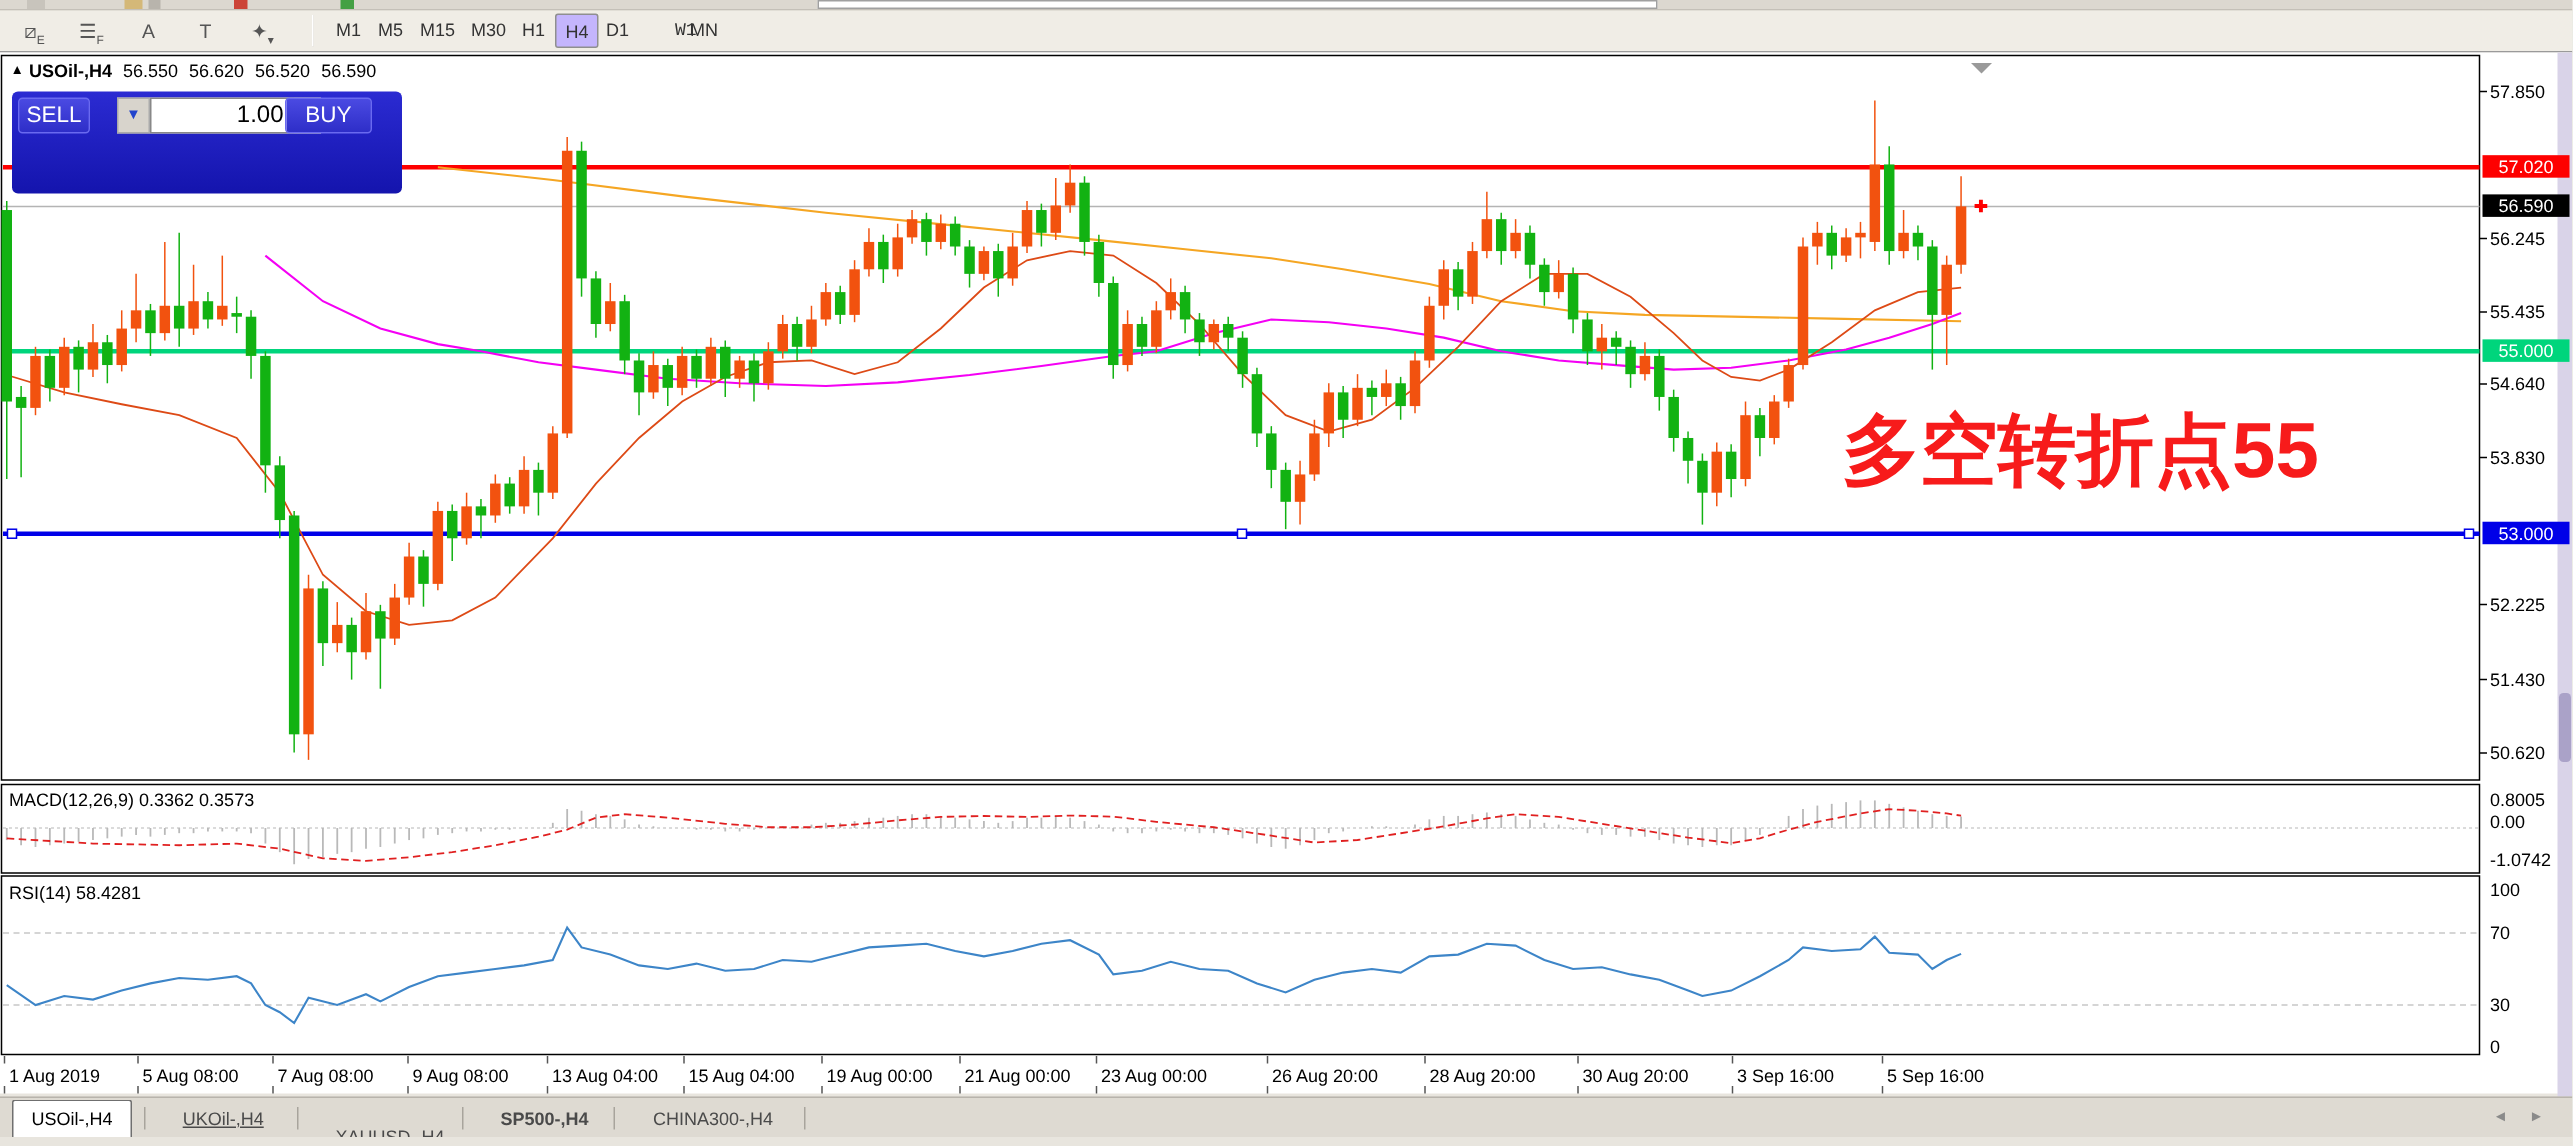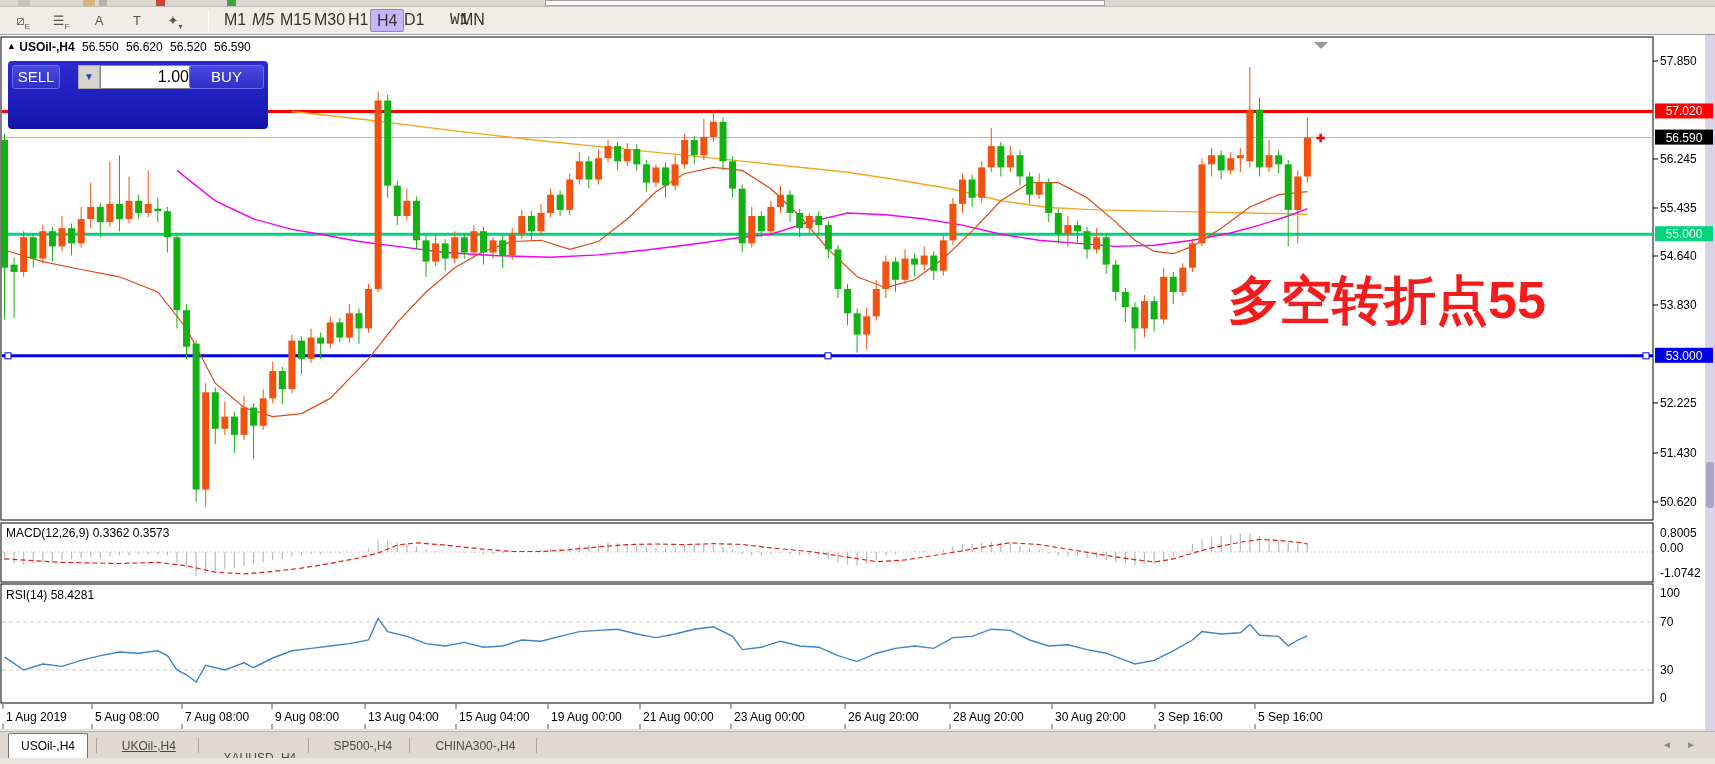--- a/index.html
+++ b/index.html
@@ -10,36 +10,36 @@
 
   
   .top-sliver{position:absolute;left:0;top:0;width:1715px;height:7px;background:#dcd8d0;border-bottom:1px solid #c4c0b8;}
   .frag{position:absolute;top:0;height:6px;}
 
   
   .toolbar{position:absolute;left:0;top:7px;width:1715px;height:28px;background:#f0ede6;border-bottom:1px solid #9a9a9a;}
   .tb-icon{position:absolute;top:2px;width:26px;height:23px;color:#555;text-align:center;
            font-size:13px;line-height:23px;cursor:default;}
   .tb-sep{position:absolute;top:3px;width:1px;height:21px;background:#c0bdb4;border-right:1px solid #fff;}
-  .tf-btn{position:absolute;top:2px;height:23px;padding:0 6px;font-size:16px;line-height:22px;color:#333;text-align:center;}
+  .tf-btn{position:absolute;top:2px;height:23px;padding:0 6px;font-size:12px;line-height:22px;color:#333;text-align:center;}
   .tf-btn.active{background:#c4b5fd;border:1px solid #8f8f8f;border-radius:2px;}
 
   
   .chart-bg{position:absolute;left:0;top:35px;width:1715px;height:694px;background:#fff;}
   .symbol-header{position:absolute;left:7px;top:40px;font-size:12px;color:#000;white-space:nowrap;text-align:center;}
   .symbol-header b{font-weight:bold;}
   .hdr-num{margin-left:4px;}
 
   
   .trade-panel{position:absolute;left:8px;top:61px;width:260px;height:68px;
      background:linear-gradient(#2b2bd2,#1414ad);border-radius:4px;color:#fff;}
   .tp-btn{position:absolute;top:4px;height:24px;background:linear-gradient(#4a4ae2,#2e2ec8);
      border:1px solid #6a6af0;border-radius:3px;color:#fff;font-size:15px;text-align:center;line-height:22px;}
   .tp-sell{left:4px;width:48px;}
-  .tp-buy{right:4px;width:75px;}
+  .tp-buy{right:20px;width:58px;}
   .tp-spin{position:absolute;top:4px;height:24px;background:#d8d4cc;border:1px solid #aaa;
      color:#2244cc;font-size:10px;text-align:center;line-height:22px;}
   .tp-dn{left:70px;width:22px;}
   .tp-up{left:188px;width:18px;}
   .tp-vol{position:absolute;left:92px;top:4px;width:96px;height:24px;border:1px solid #888;
      font-size:16px;text-align:right;padding-right:6px;font-family:"Liberation Sans",sans-serif;}
   .tp-prices{position:absolute;left:0;top:30px;width:100%;height:38px;display:flex;}
   .tp-cell{flex:1;text-align:center;white-space:nowrap;}
   .tp-cell:first-child{border-right:1px solid #0d0d90;}
   .tp-small{font-size:16px;font-weight:bold;vertical-align:baseline;}
@@ -69,21 +69,21 @@
   </div>
 
   <div class="toolbar" id="toolbar">
       <div class="tb-icon" style="left: 10px;">⧄<span style="font-size: 8px; vertical-align: -4px;">E</span></div>
       <div class="tb-icon" style="left: 48px;">☰<span style="font-size: 8px; vertical-align: -4px;">F</span></div>
       <div class="tb-icon" style="left: 86px;">A</div>
       <div class="tb-icon" style="left: 124px;">T</div>
       <div class="tb-icon" style="left: 162px;">✦<span style="font-size: 8px; vertical-align: -4px;">▾</span></div>
       <div class="tb-sep" style="left: 208px;"></div>
       <div class="tf-btn" style="left: 218px;">M1</div>
-      <div class="tf-btn" style="left: 246px; font-style: italic;">M5</div>
+      <div class="tf-btn" style="left: 246px;">M5</div>
       <div class="tf-btn" style="left: 274px;">M15</div>
       <div class="tf-btn" style="left: 308px;">M30</div>
       <div class="tf-btn" style="left: 342px;">H1</div>
       <div class="tf-btn active" style="left: 370px;">H4</div>
       <div class="tf-btn" style="left: 398px;">D1</div>
       <div class="tf-btn" style="left: 444px; font-family: Liberation Mono, monospace;">W1</div>
       <div class="tf-btn" style="left: 454px;">MN</div>
     </div>
 
   <div class="chart-bg"></div>
@@ -616,21 +616,21 @@
     <div class="tp-btn tp-buy">BUY</div>
   </div>
 
   <div class="tab-bar" id="tabbar">
       <div class="tab active" style="left: 8px;">USOil-,H4</div>
       <div class="tab-sep" style="left: 95.8px;"></div>
       <div class="tab" style="left: 109.8px; text-decoration: underline;">UKOil-,H4</div>
       <div class="tab-sep" style="left: 197.6px;"></div>
       <div class="tab" style="left: 211.6px; margin-top: 12px;">XAUUSD-,H4</div>
       <div class="tab-sep" style="left: 307.6px;"></div>
-      <div class="tab" style="left: 321.6px;">SP500-,H4</div>
+      <div class="tab" style="left: 321.6px; font-weight: bold;">SP500-,H4</div>
       <div class="tab-sep" style="left: 409.4px;"></div>
       <div class="tab" style="left: 423.4px;">CHINA300-,H4</div>
       <div class="tab-sep" style="left: 535.8px;"></div>
       <div class="tab-arrow" style="left: 1662px;">◄</div>
       <div class="tab-arrow" style="left: 1686px;">►</div>
     </div>
   <div class="status-sliver"></div>
 </div>
 
 </body></html>

